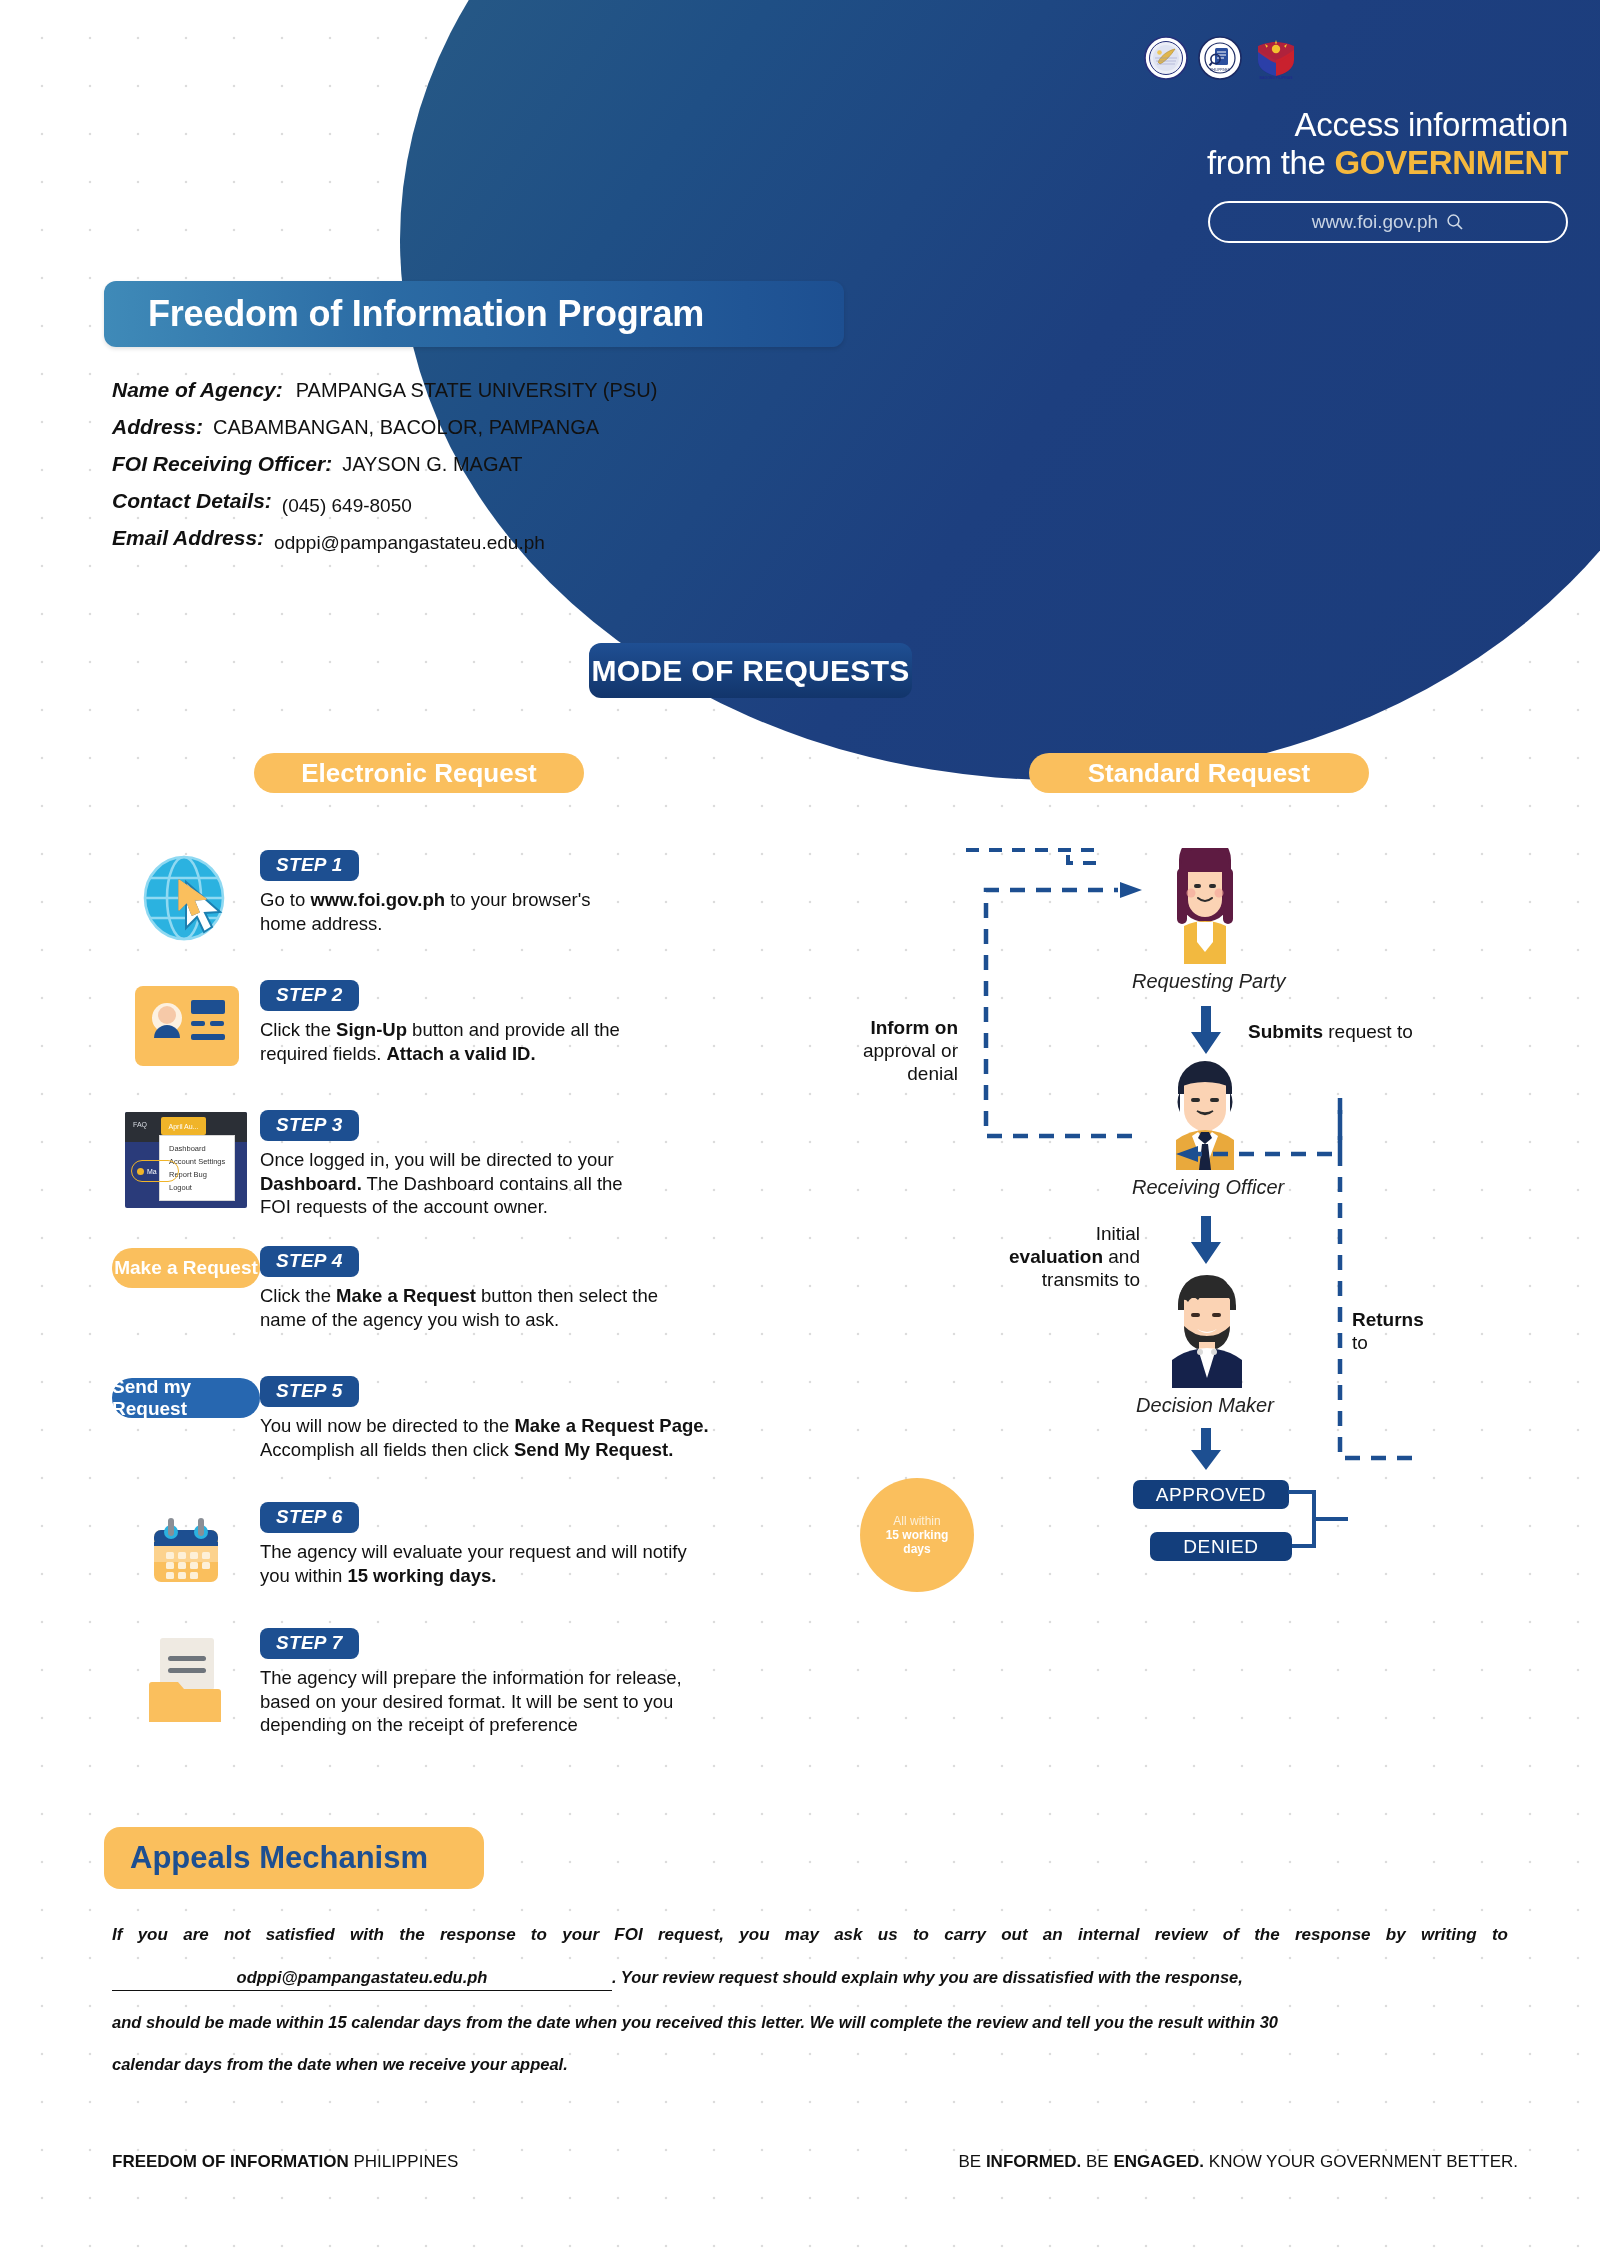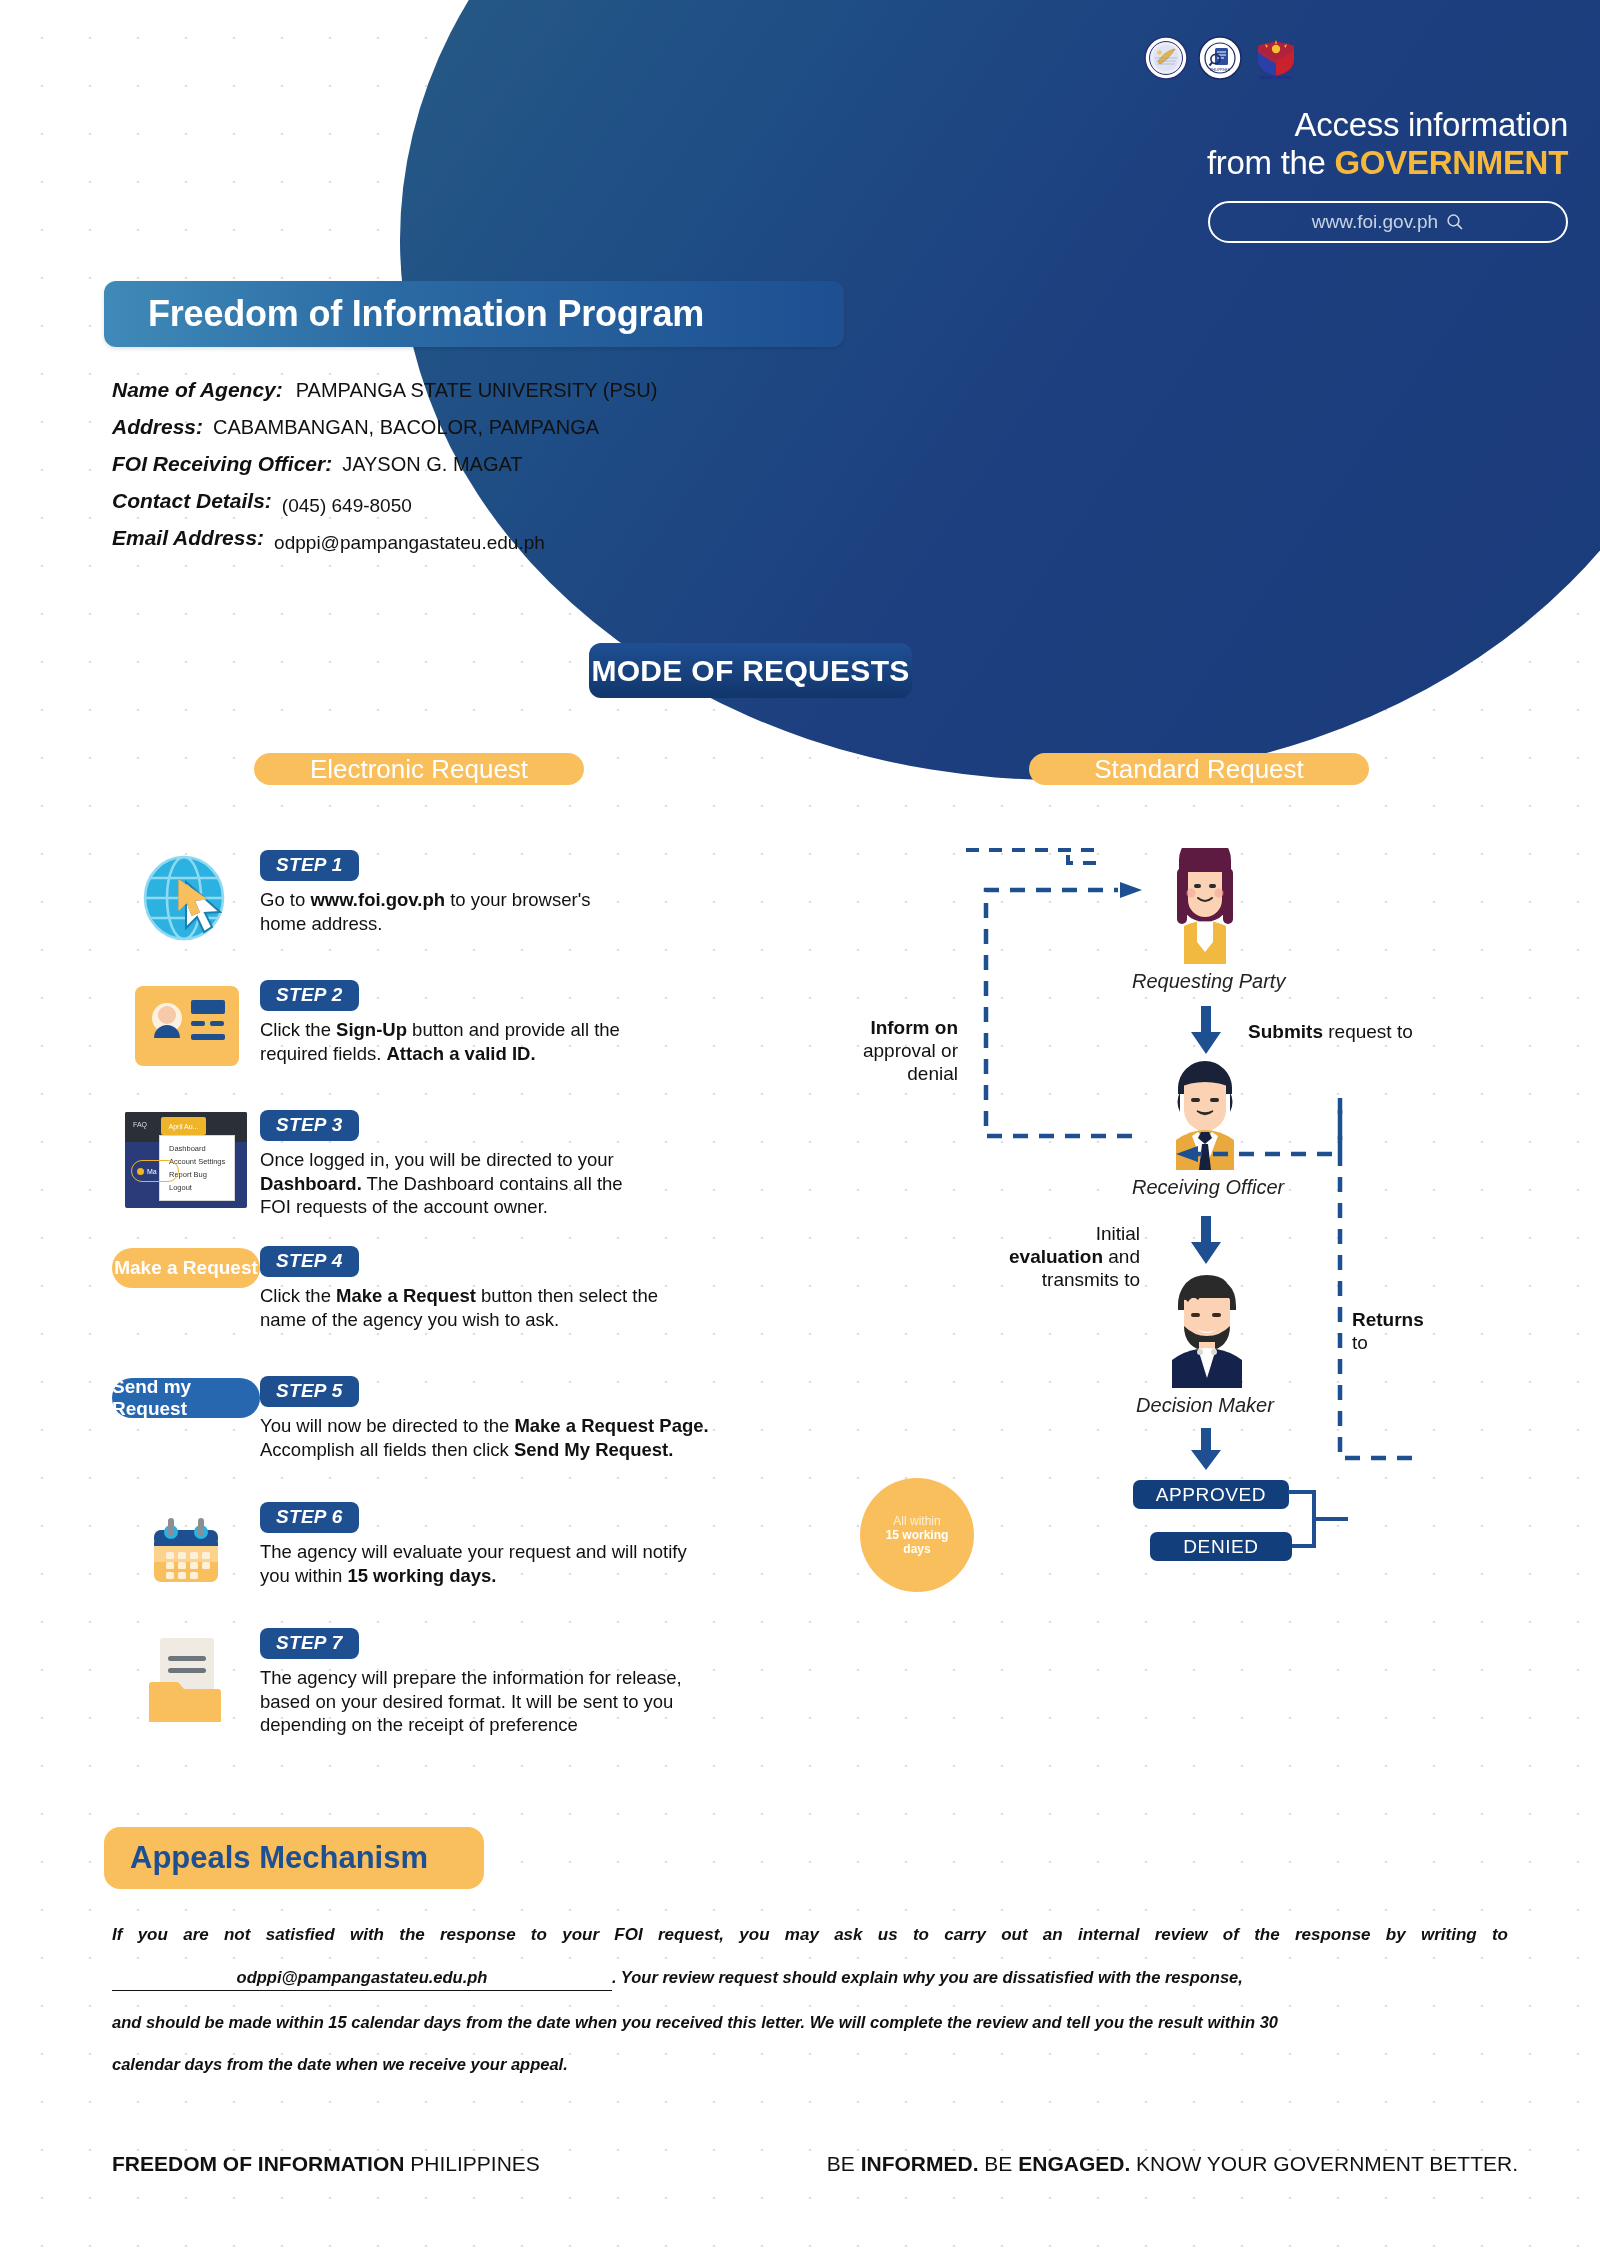--- a/index.html
+++ b/index.html
@@ -72,23 +72,23 @@
 
   
   .mode-pill{
     position:absolute; left:589px; top:643px; width:323px; height:55px;
     border-radius:12px;
     background:linear-gradient(180deg,#1f4f93 0%,#12356b 100%);
     display:flex; align-items:center; justify-content:center;
     color:#fff; font-size:30px; font-weight:bold; letter-spacing:.3px;
   }
   .sub-pill{
-    position:absolute; height:32px; border-radius:22px; background:#fabf5d;
+    position:absolute; height:40px; border-radius:22px; background:#fabf5d;
     display:flex; align-items:center; justify-content:center;
-    color:#fff; font-size:26px; font-weight:normal;
+    color:#fff; font-size:26px; font-weight:bold;
   }
   .sub-pill.left{ left:254px; top:753px; width:330px; }
   .sub-pill.right{ left:1029px; top:753px; width:340px; }
 
   
   .steps{ position:absolute; left:112px; top:848px; width:740px; }
   .step{ display:flex; align-items:flex-start; margin-bottom:8px; }
   .step-icon{ width:148px; flex:0 0 148px; display:flex; justify-content:center; padding-top:4px; }
   .step-body{ flex:1; padding-top:2px; }
   .step-badge{
@@ -155,21 +155,21 @@
   .ap-l2{ font-size:16.5px; line-height:1.2; margin-top:23px; display:flex; align-items:baseline; }
   .ap-email{
     display:inline-block; width:500px; text-align:center;
     border-bottom:1.6px solid #111; padding-bottom:2px; font-style:italic; font-weight:600;
   }
   .ap-l3{ font-size:16.5px; line-height:1.2; margin-top:22px; }
   .ap-l4{ font-size:16.5px; line-height:1.2; margin-top:22px; }
 
   
   .footer{ position:absolute; left:112px; top:2152px; width:1396px;
-    display:flex; justify-content:space-between; font-size:21px; color:#111; }
+    display:flex; justify-content:space-between; font-size:17px; color:#111; }
   .footer b{ font-weight:bold; }
   .footer .right{ margin-right:-10px; }
 </style>
 </head>
 <body>
 
 <div class="dot-bg"></div>
 <div class="header-blob"></div>
 
 <div class="layer">

